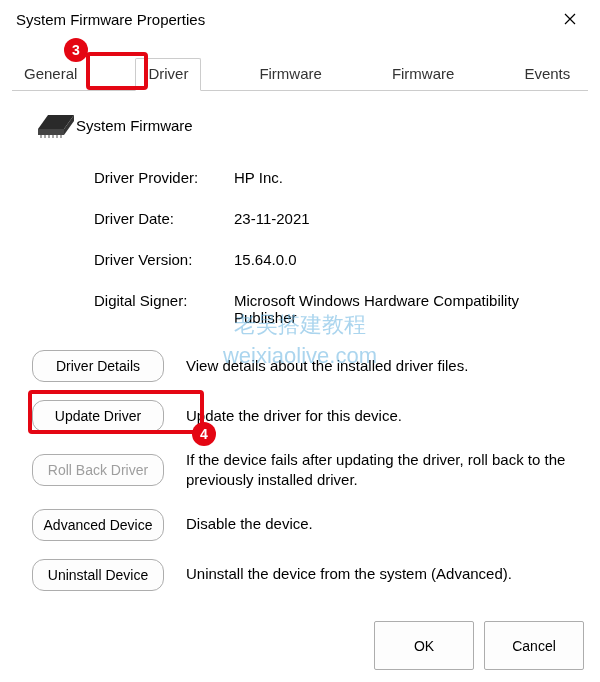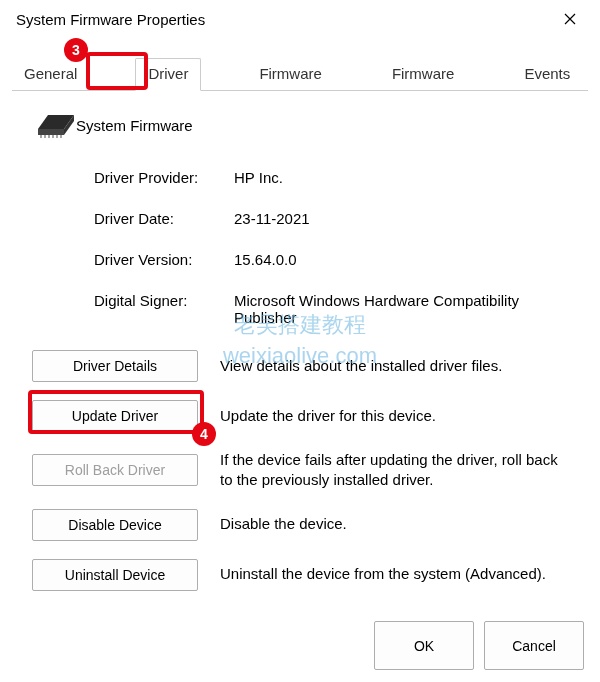--- a/index.html
+++ b/index.html
@@ -80,28 +80,28 @@
       margin-bottom: 24px;
     }
     .info-label, .info-value { font-size: 15px; }
     .action-row {
       display: flex;
       align-items: center;
       gap: 22px;
       margin-bottom: 18px;
     }
     .action-btn {
-      width: 166px;
+      width: 132px;
       height: 32px;
       border: 1px solid #adadad;
       background: #fdfdfd;
       font-size: 14px;
       font-family: inherit;
       cursor: pointer;
-      border-radius: 2px;
+      border-radius: 12px;
     }
     .action-btn:disabled {
       color: #9e9e9e;
       cursor: default;
     }
     .action-desc {
       flex: 1;
       font-size: 15px;
       line-height: 1.35;
     }
@@ -216,21 +216,21 @@
     <button class="action-btn">Update Driver</button>
     <span class="action-desc">Update the driver for this device.</span>
   </div>
 
   <div class="action-row">
     <button class="action-btn" disabled="">Roll Back Driver</button>
     <span class="action-desc">If the device fails after updating the driver, roll back to the previously installed driver.</span>
   </div>
 
   <div class="action-row">
-    <button class="action-btn">Disable Device</button>
+    <button class="action-btn">Advanced Device</button>
     <span class="action-desc">Disable the device.</span>
   </div>
 
   <div class="action-row">
     <button class="action-btn">Uninstall Device</button>
     <span class="action-desc">Uninstall the device from the system (Advanced).</span>
   </div>
 </div>
 
 <div class="footer">

